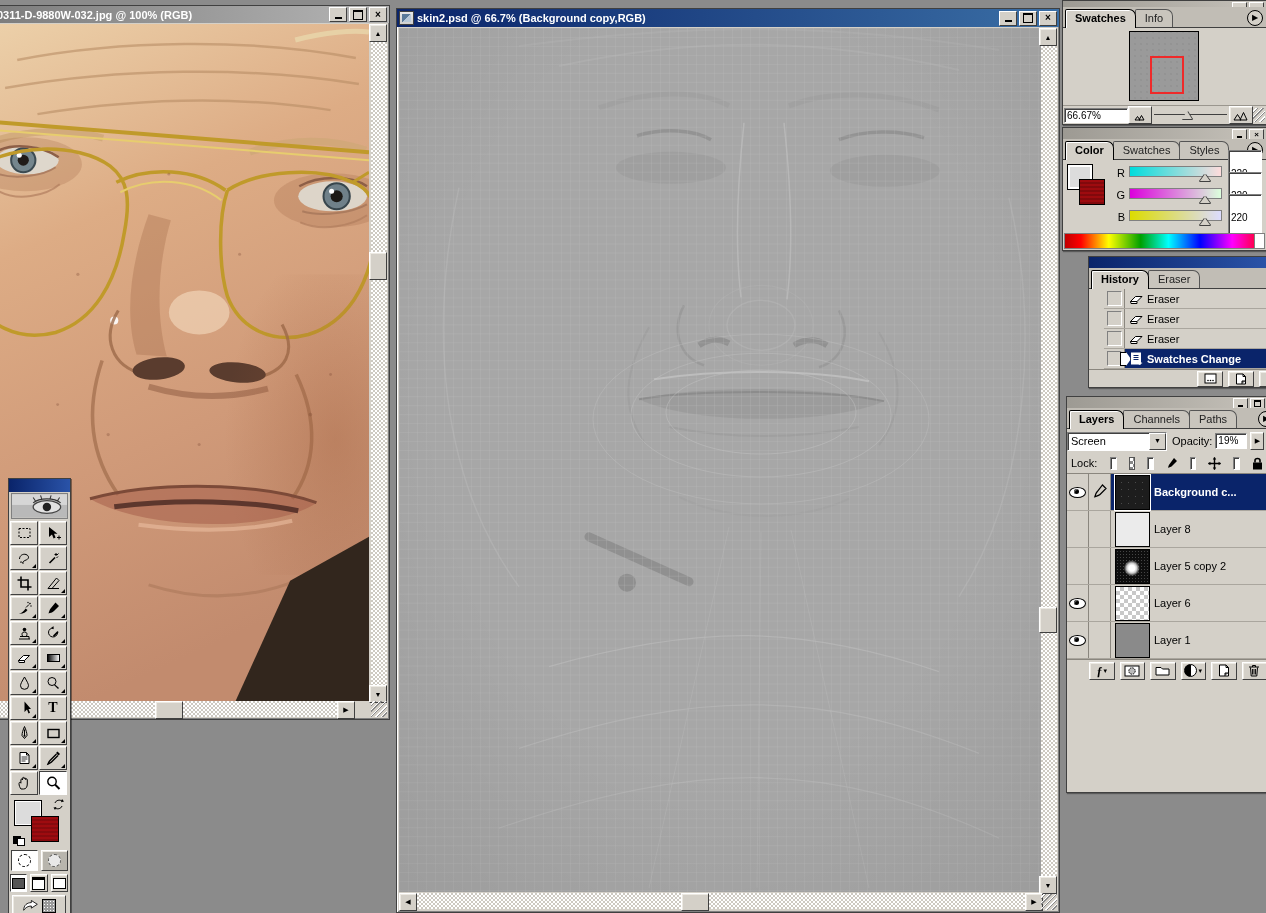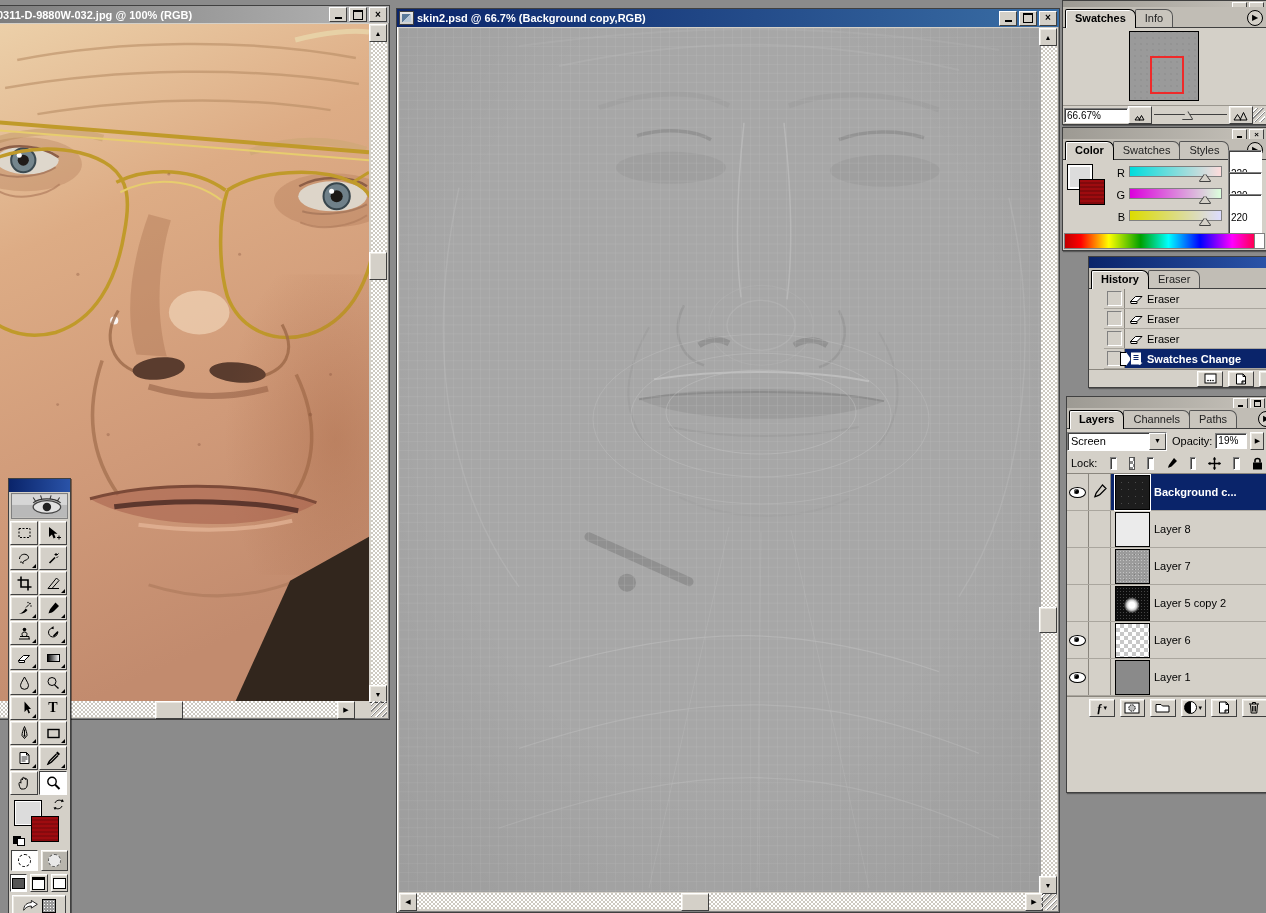--- a/index.html
+++ b/index.html
@@ -833,32 +833,20 @@
       </div>
       <div class="layer-row">
         <span class="eyecol">
             <span class="eye-icon" style="visibility: hidden;"></span>
           </span>
         <span class="paintcol">
             <span class="brush-ind" style="visibility: hidden;"><svg viewBox="0 0 14 14">
                 <path d="M9.5 1 L13 4.5 L7 10.5 C5.8 11.7 3.5 12.2 1.8 12.8 C2.3 11.1 2.8 9 4.3 7.5 Z" fill="none" stroke="#000" stroke-width="1.2"></path>
               </svg></span>
           </span>
-        <span class="thumb thumb-gray-noise"></span>
-        <span class="layer-name">Layer 7</span>
-      </div>
-      <div class="layer-row">
-        <span class="eyecol">
-            <span class="eye-icon" style="visibility: hidden;"></span>
-          </span>
-        <span class="paintcol">
-            <span class="brush-ind" style="visibility: hidden;"><svg viewBox="0 0 14 14">
-                <path d="M9.5 1 L13 4.5 L7 10.5 C5.8 11.7 3.5 12.2 1.8 12.8 C2.3 11.1 2.8 9 4.3 7.5 Z" fill="none" stroke="#000" stroke-width="1.2"></path>
-              </svg></span>
-          </span>
         <span class="thumb thumb-black-spot"></span>
         <span class="layer-name">Layer 5 copy 2</span>
       </div>
       <div class="layer-row">
         <span class="eyecol">
             <span class="eye-icon" style="visibility: visible;"></span>
           </span>
         <span class="paintcol">
             <span class="brush-ind" style="visibility: hidden;"><svg viewBox="0 0 14 14">
                 <path d="M9.5 1 L13 4.5 L7 10.5 C5.8 11.7 3.5 12.2 1.8 12.8 C2.3 11.1 2.8 9 4.3 7.5 Z" fill="none" stroke="#000" stroke-width="1.2"></path>

